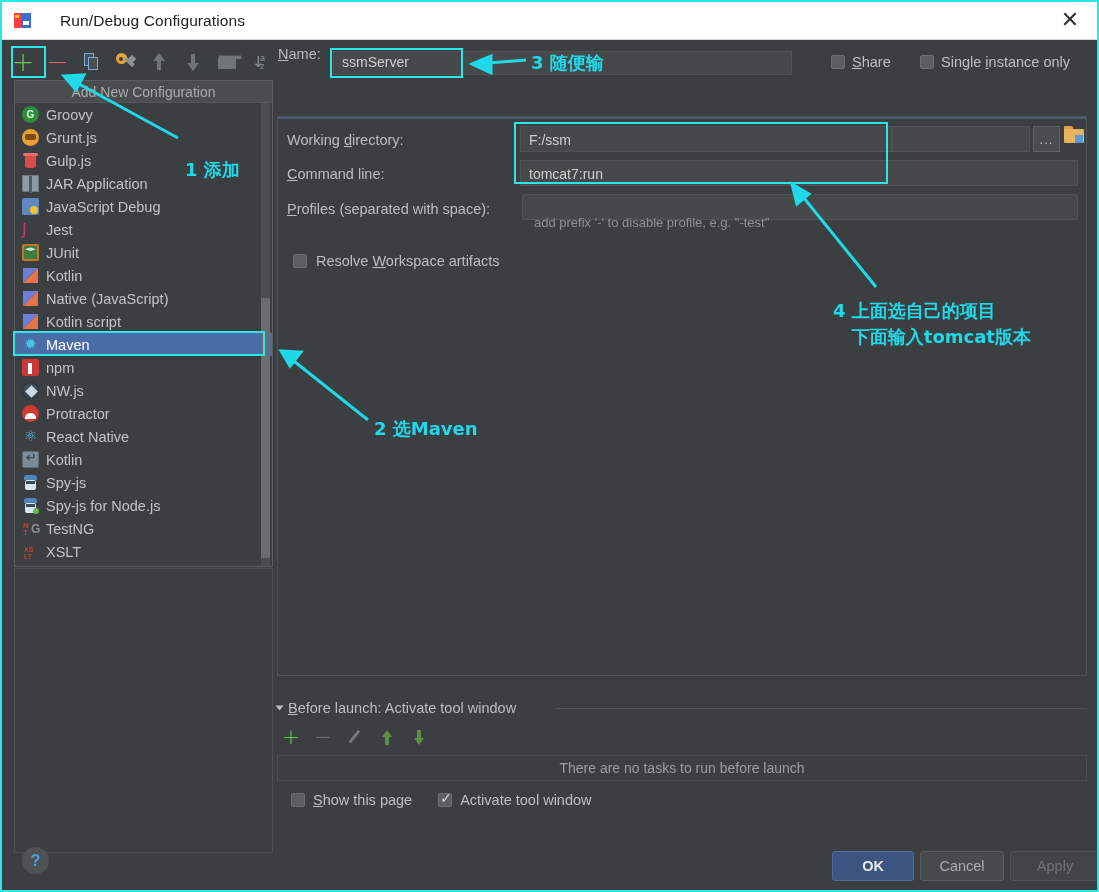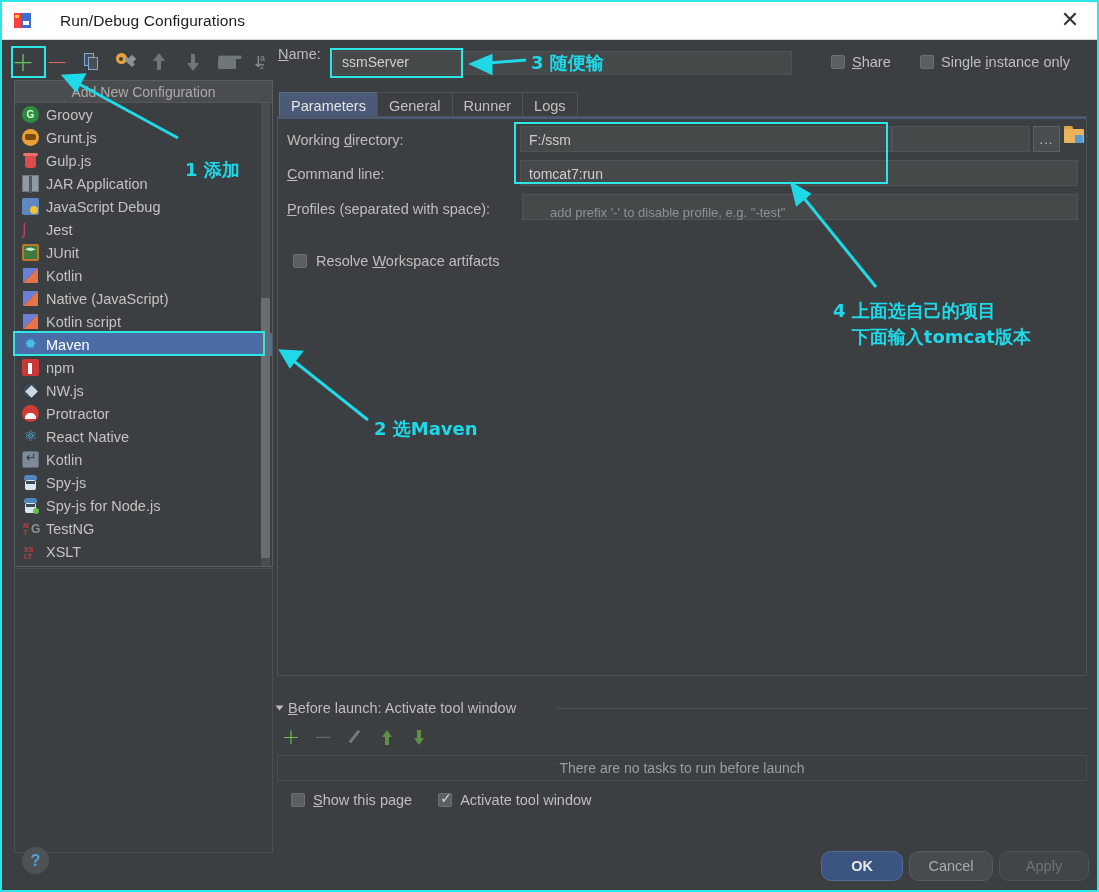--- a/index.html
+++ b/index.html
@@ -285,22 +285,22 @@
   }
   .folder-btn {
     position:absolute; left:1062px; top:124px; width:20px; height:17px;
   }
   .folder-btn i { position:absolute; display:block; }
   .folder-btn .ft { left:0; top:0; width:9px; height:4px; background:#e0a349; border-radius:1px 2px 0 0;}
   .folder-btn .fb { left:0; top:3px; width:20px; height:14px; background:#e8b35c; border-radius:1px;}
   .folder-btn .fi { left:11px; top:9px; width:8px; height:8px; background:#5b9bd5;}
 
   .hint {
-    position: absolute; left: 532px; top: 203px;
-    font-size: 13px; color: #8d9194; margin-left: 16px;
+    position: absolute; left: 532px; top: 213px;
+    font-size: 13px; color: #8d9194;
   }
 
   
   .bl-header {
     position: absolute; left: 275px; top: 698px;
     display: flex; align-items: center; gap: 6px;
     font-size: 14.5px; color: #bdbdbd;
   }
   .bl-header .tri {
     width:0;height:0; border-left:5px solid #bdbdbd;
@@ -344,21 +344,21 @@
   .bl-checks {
     position:absolute; left:289px; top:790px;
     display:flex; align-items:center; gap:26px;
   }
   .bl-check { display:flex; align-items:center; gap:8px; }
 
   
   .dlg-btn {
     position:absolute; top:849px; height:30px;
     display:flex; align-items:center; justify-content:center;
-    font-size:14.5px; border-radius:10px;
+    font-size:14.5px; border-radius:3px;margin-left:11px;
   }
   .btn-ok { left:819px; width:82px; background:#3b5580; border:1px solid #4f6c9c; color:#e8e8e8; font-weight:bold; }
   .btn-cancel { left:907px; width:84px; background:#474b4d; border:1px solid #585c5e; color:#a8acae; }
   .btn-apply { left:997px; width:90px; background:#424547; border:1px solid #4f5355; color:#707476; }
 
   
   .anno {
     position: absolute; color: #1fd8e8; font-weight: bold;
     font-size: 18px; white-space: pre; line-height: 26px;
     font-family: "DejaVu Sans", sans-serif;
@@ -566,26 +566,20 @@
           </span>
           <span>XSLT</span>
         </div>
       </div>
   </div>
   <div class="hl-maven"></div>
 
   <div class="left-bottom"></div>
   <div class="help-btn">?</div>
 
-  <div class="tabs" id="tabs">
-      <div class="tab active">Parameters</div>
-      <div class="tab">General</div>
-      <div class="tab">Runner</div>
-      <div class="tab">Logs</div>
-    </div>
 
   <div class="content-box"></div>
 
   <div class="frow" style="left:285px; top:130px;">
     <span class="flabel">Working <u>d</u>irectory:</span>
   </div>
   <div class="finput" style="position:absolute; left:518px; top:124px; width:372px;">F:/ssm</div>
   <div class="finput" style="position:absolute; left:890px; top:124px; width:138px;"></div>
   <div class="dots-btn">...</div>
   <div class="folder-btn">

